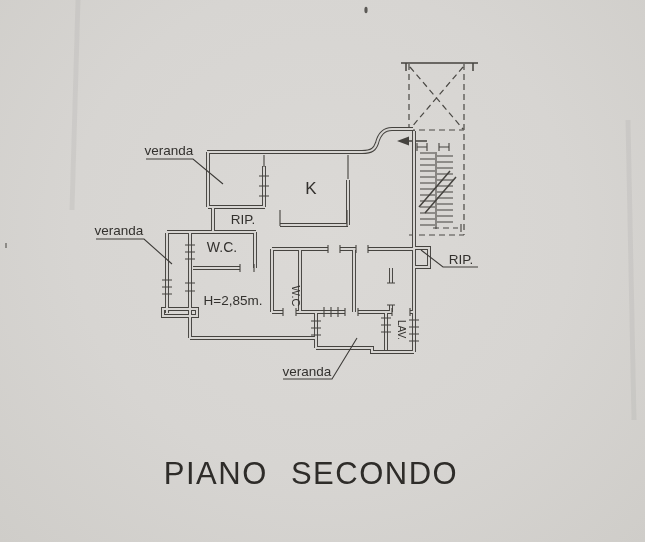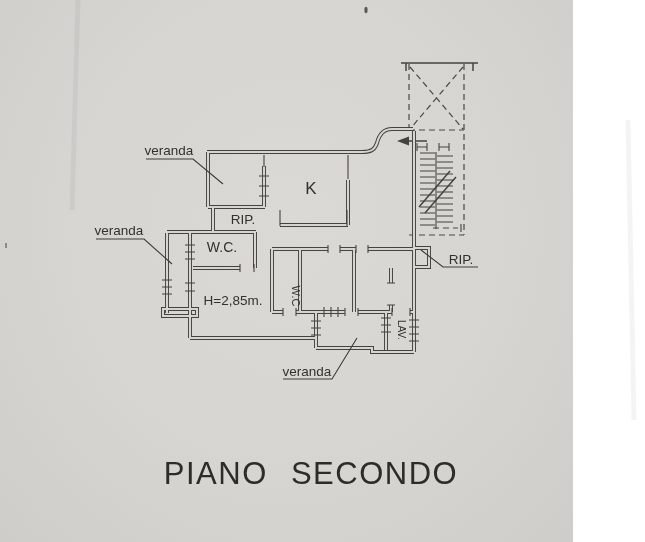--- a/index.html
+++ b/index.html
@@ -1,21 +1,21 @@
 <!DOCTYPE html>
 <html><head>
 <meta charset="utf-8">
 <style>
   html,body{margin:0;padding:0;}
   body{
     width:645px;height:542px;overflow:hidden;
     font-family:"Liberation Sans", sans-serif;
   }
   .page{
-    position:relative;width:573px;height:542px;
+    position:relative;width:645px;height:542px;
     background:radial-gradient(ellipse at 50% 42%, #dbd9d6 0%, #d7d5d2 55%, #cfcdc9 100%);
   }
   svg{position:absolute;left:0;top:0;}
   .wall-dark{fill:none;stroke:#45433f;stroke-width:4;stroke-linejoin:miter;stroke-linecap:butt;}
   .wall-core{fill:none;stroke:#d7d5d2;stroke-width:2.1;stroke-linejoin:miter;stroke-linecap:butt;}
   .thin{fill:none;stroke:#45433f;stroke-width:1.1;}
   .thin15{fill:none;stroke:#45433f;stroke-width:1.5;}
   .dash{fill:none;stroke:#4a4844;stroke-width:1.2;stroke-dasharray:6 4;}
   .leader{fill:none;stroke:#3e3c39;stroke-width:1.1;}
   .lbl{fill:#33312e;font-family:"Liberation Sans", sans-serif;}

